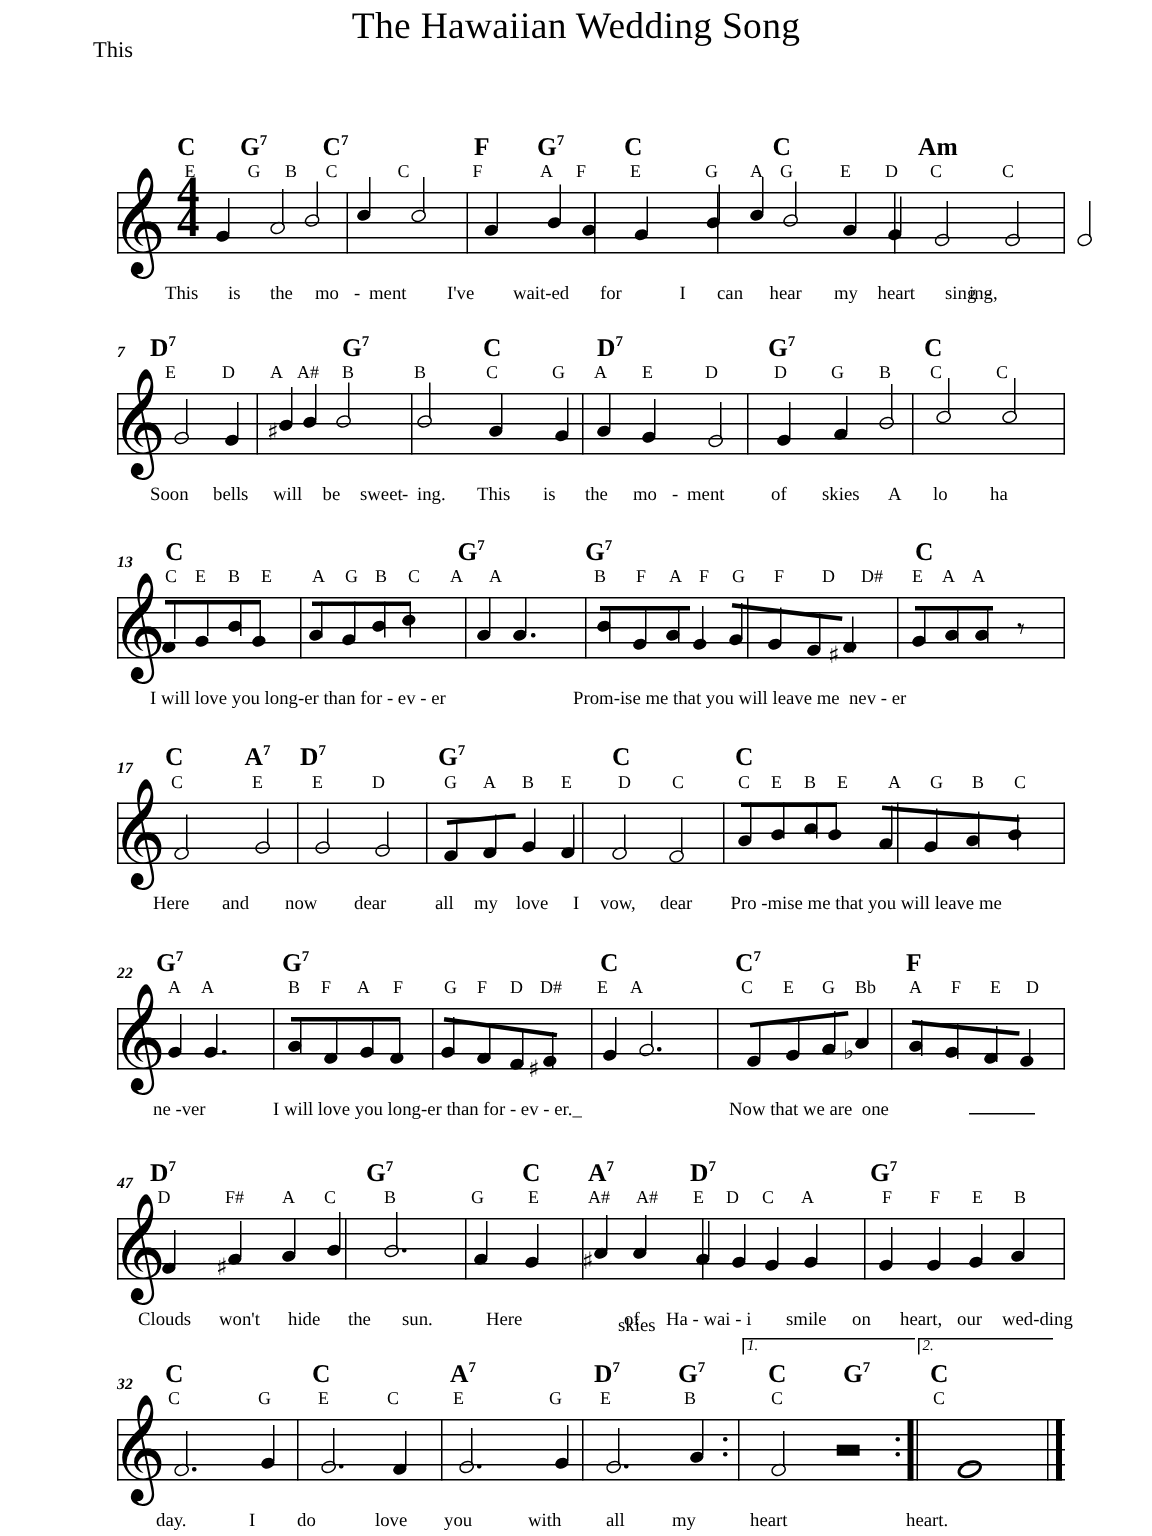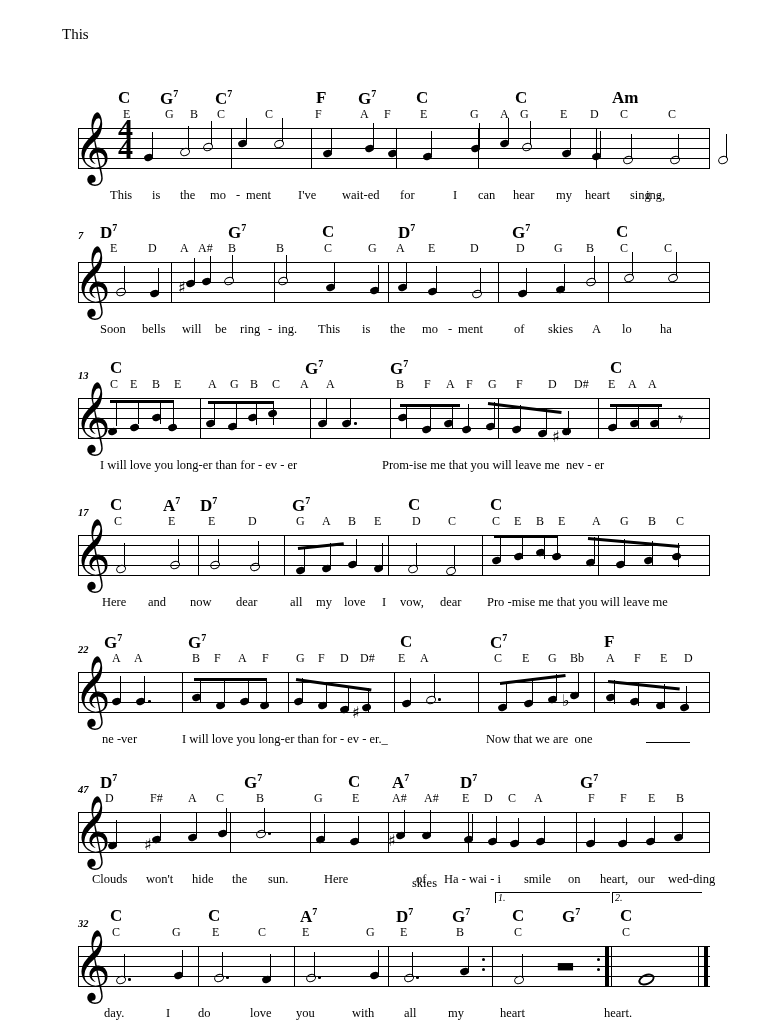--- a/index.html
+++ b/index.html
@@ -99,20 +99,21 @@
   .volta .vlabel{position:absolute;top:0px;left:3px;font-size:10px;font-style:italic;}
 
   .repeat-dots{position:absolute;}
   .repeat-dots span{position:absolute;width:3px;height:3px;border-radius:50%;background:#000;}
 </style>
 </head>
 <body>
 
 <div class="sheet">
 
+  <div class="title">The Hawaiian Wedding Song</div>
   <div class="instrument">This</div>
 
   <div class="system" style="top:88px;">
 
     <div class="chord" style="left:118px;top:0px;">C</div>
     <div class="chord" style="left:160px;top:0px;">G<sup>7</sup></div>
     <div class="chord" style="left:215px;top:0px;">C<sup>7</sup></div>
     <div class="chord" style="left:316px;top:0px;">F</div>
     <div class="chord" style="left:358px;top:0px;">G<sup>7</sup></div>
     <div class="chord" style="left:416px;top:0px;">C</div>
@@ -359,21 +360,21 @@
       <div class="note">
           <div class="head open" style="left:590px;top:12px;"></div>
           <div class="stem" style="left:598px;top:-10px;"></div>
         </div>
     </div>
 
     <div class="lyric" style="left:100px;top:100px;">Soon</div>
     <div class="lyric" style="left:142px;top:100px;">bells</div>
     <div class="lyric" style="left:182px;top:100px;">will</div>
     <div class="lyric" style="left:215px;top:100px;">be</div>
-    <div class="lyric" style="left:240px;top:100px;">ring</div>
+    <div class="lyric" style="left:240px;top:100px;">sweet</div>
     <div class="lyric" style="left:268px;top:100px;">-</div>
     <div class="lyric" style="left:278px;top:100px;">ing.</div>
     <div class="lyric" style="left:318px;top:100px;">This</div>
     <div class="lyric" style="left:362px;top:100px;">is</div>
     <div class="lyric" style="left:390px;top:100px;">the</div>
     <div class="lyric" style="left:422px;top:100px;">mo</div>
     <div class="lyric" style="left:448px;top:100px;">-</div>
     <div class="lyric" style="left:458px;top:100px;">ment</div>
     <div class="lyric" style="left:514px;top:100px;">of</div>
     <div class="lyric" style="left:548px;top:100px;">skies</div>

